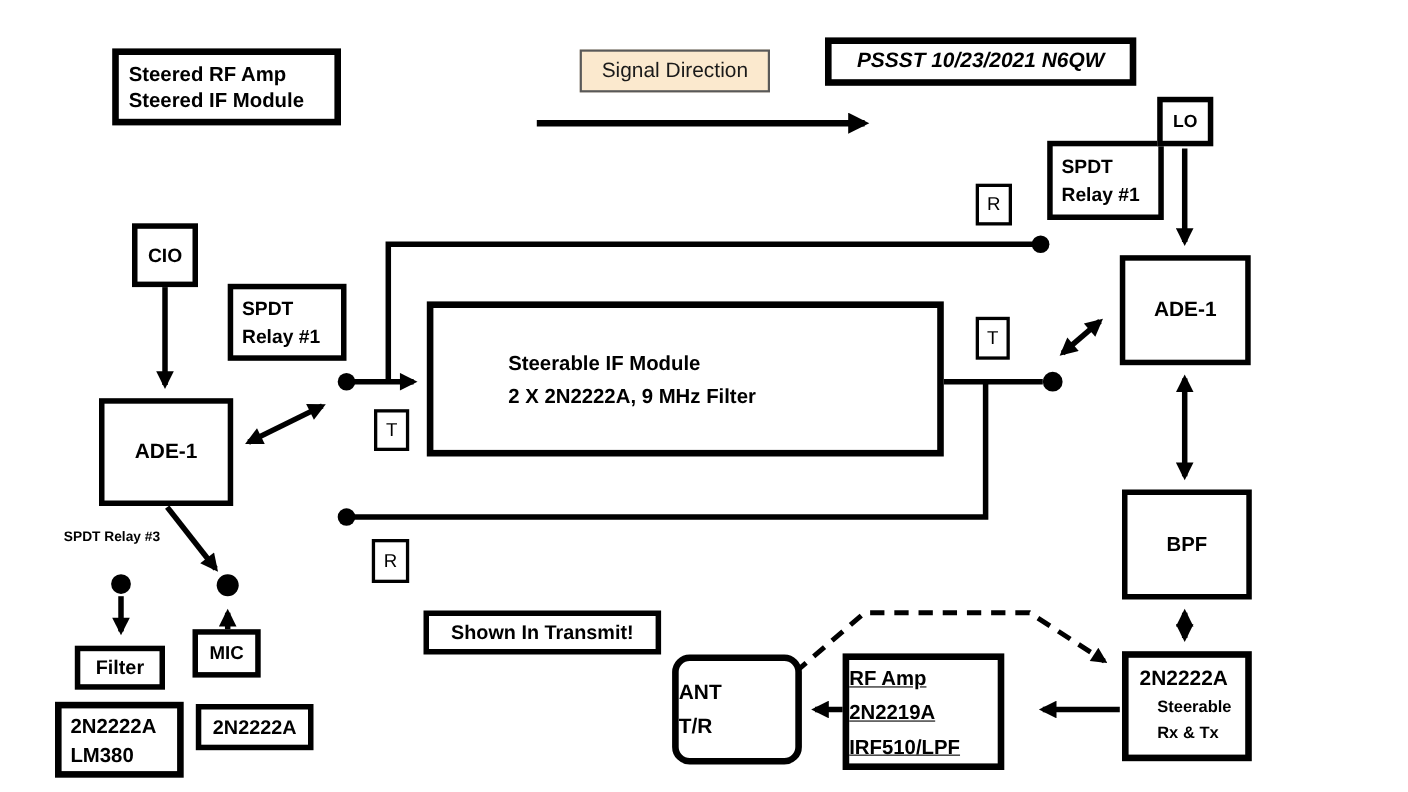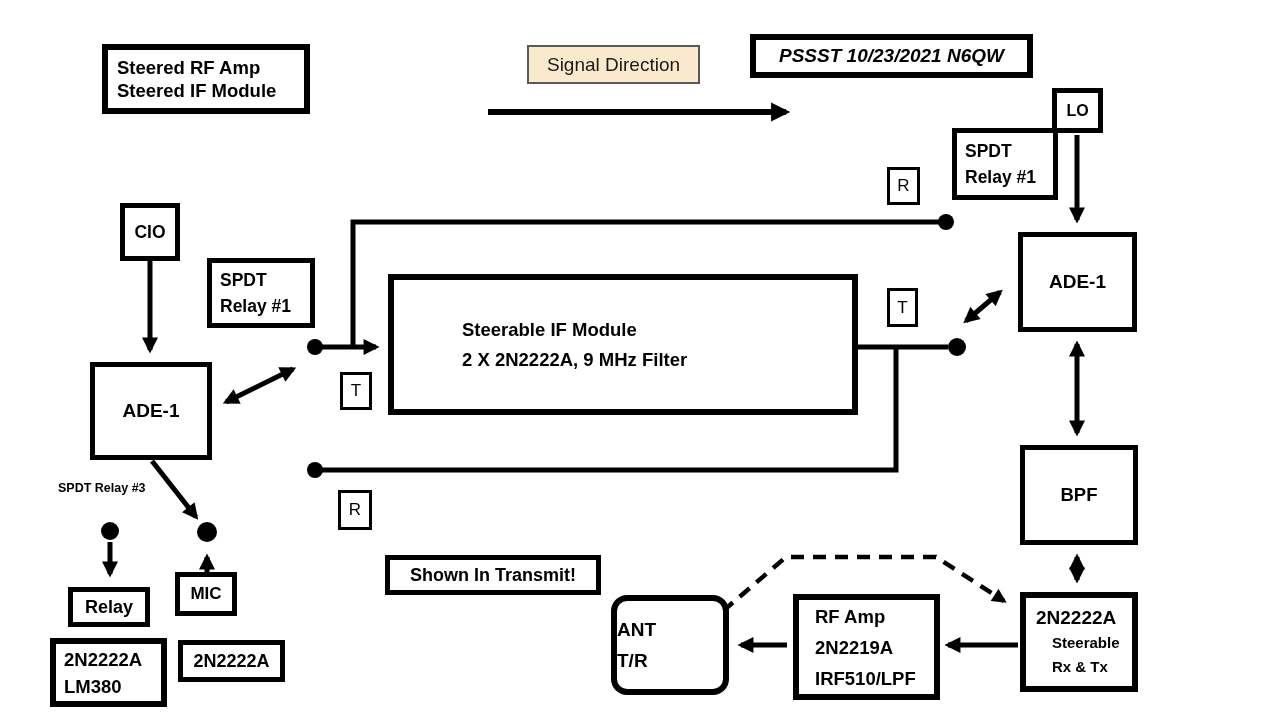--- a/index.html
+++ b/index.html
@@ -150,42 +150,42 @@
 
   <div style="position:absolute;left:58px;top:481px;font-size:12.5px;font-weight:bold;">
     <span>SPDT Relay #3</span>
   </div>
 
   <div class="bx center" style="left:342px;top:555px;width:216px;height:40px;font-size:18px;margin-left:43px;">
     <span>Shown In Transmit!</span>
   </div>
 
   <div class="bx center" style="left:68px;top:587px;width:82px;height:40px;font-size:18px;">
-    <span>Relay</span>
+    <span>Filter</span>
   </div>
 
   <div class="bx center" style="left:175px;top:572px;width:62px;height:44px;font-size:17px;">
     <span>MIC</span>
   </div>
 
   <div class="bx b6" style="left:50px;top:638px;width:117px;height:69px;font-size:18.5px;line-height:27px;padding-left:8px;">
     <span class="line">2N2222A</span>
     <span class="line">LM380</span>
   </div>
 
   <div class="bx center" style="left:178px;top:640px;width:107px;height:42px;font-size:18px;">
     <span>2N2222A</span>
   </div>
 
   <div class="bx b6" style="left:611px;top:595px;width:118px;height:100px;font-size:19px;line-height:31px;border-radius:16px;">
     <span class="line">ANT</span>
     <span class="line">T/R</span>
   </div>
 
-  <div class="bx b6" style="left:793px;top:594px;width:147px;height:106px;font-size:18.5px;line-height:31px;padding-left:16px;">
+  <div class="bx b6" style="left:766px;top:594px;width:147px;height:106px;font-size:18.5px;line-height:31px;text-decoration:underline;">
     <span class="line">RF Amp</span>
     <span class="line">2N2219A</span>
     <span class="line">IRF510/LPF</span>
   </div>
 
   <div class="bx b6" style="left:1020px;top:592px;width:118px;height:100px;">
     <span class="line" style="font-size:19px;line-height:26px;padding-left:10px;">2N2222A</span>
     <span class="line" style="font-size:15px;line-height:24px;padding-left:26px;">Steerable</span>
     <span class="line" style="font-size:15px;line-height:24px;padding-left:26px;">Rx &amp; Tx</span>
   </div>

